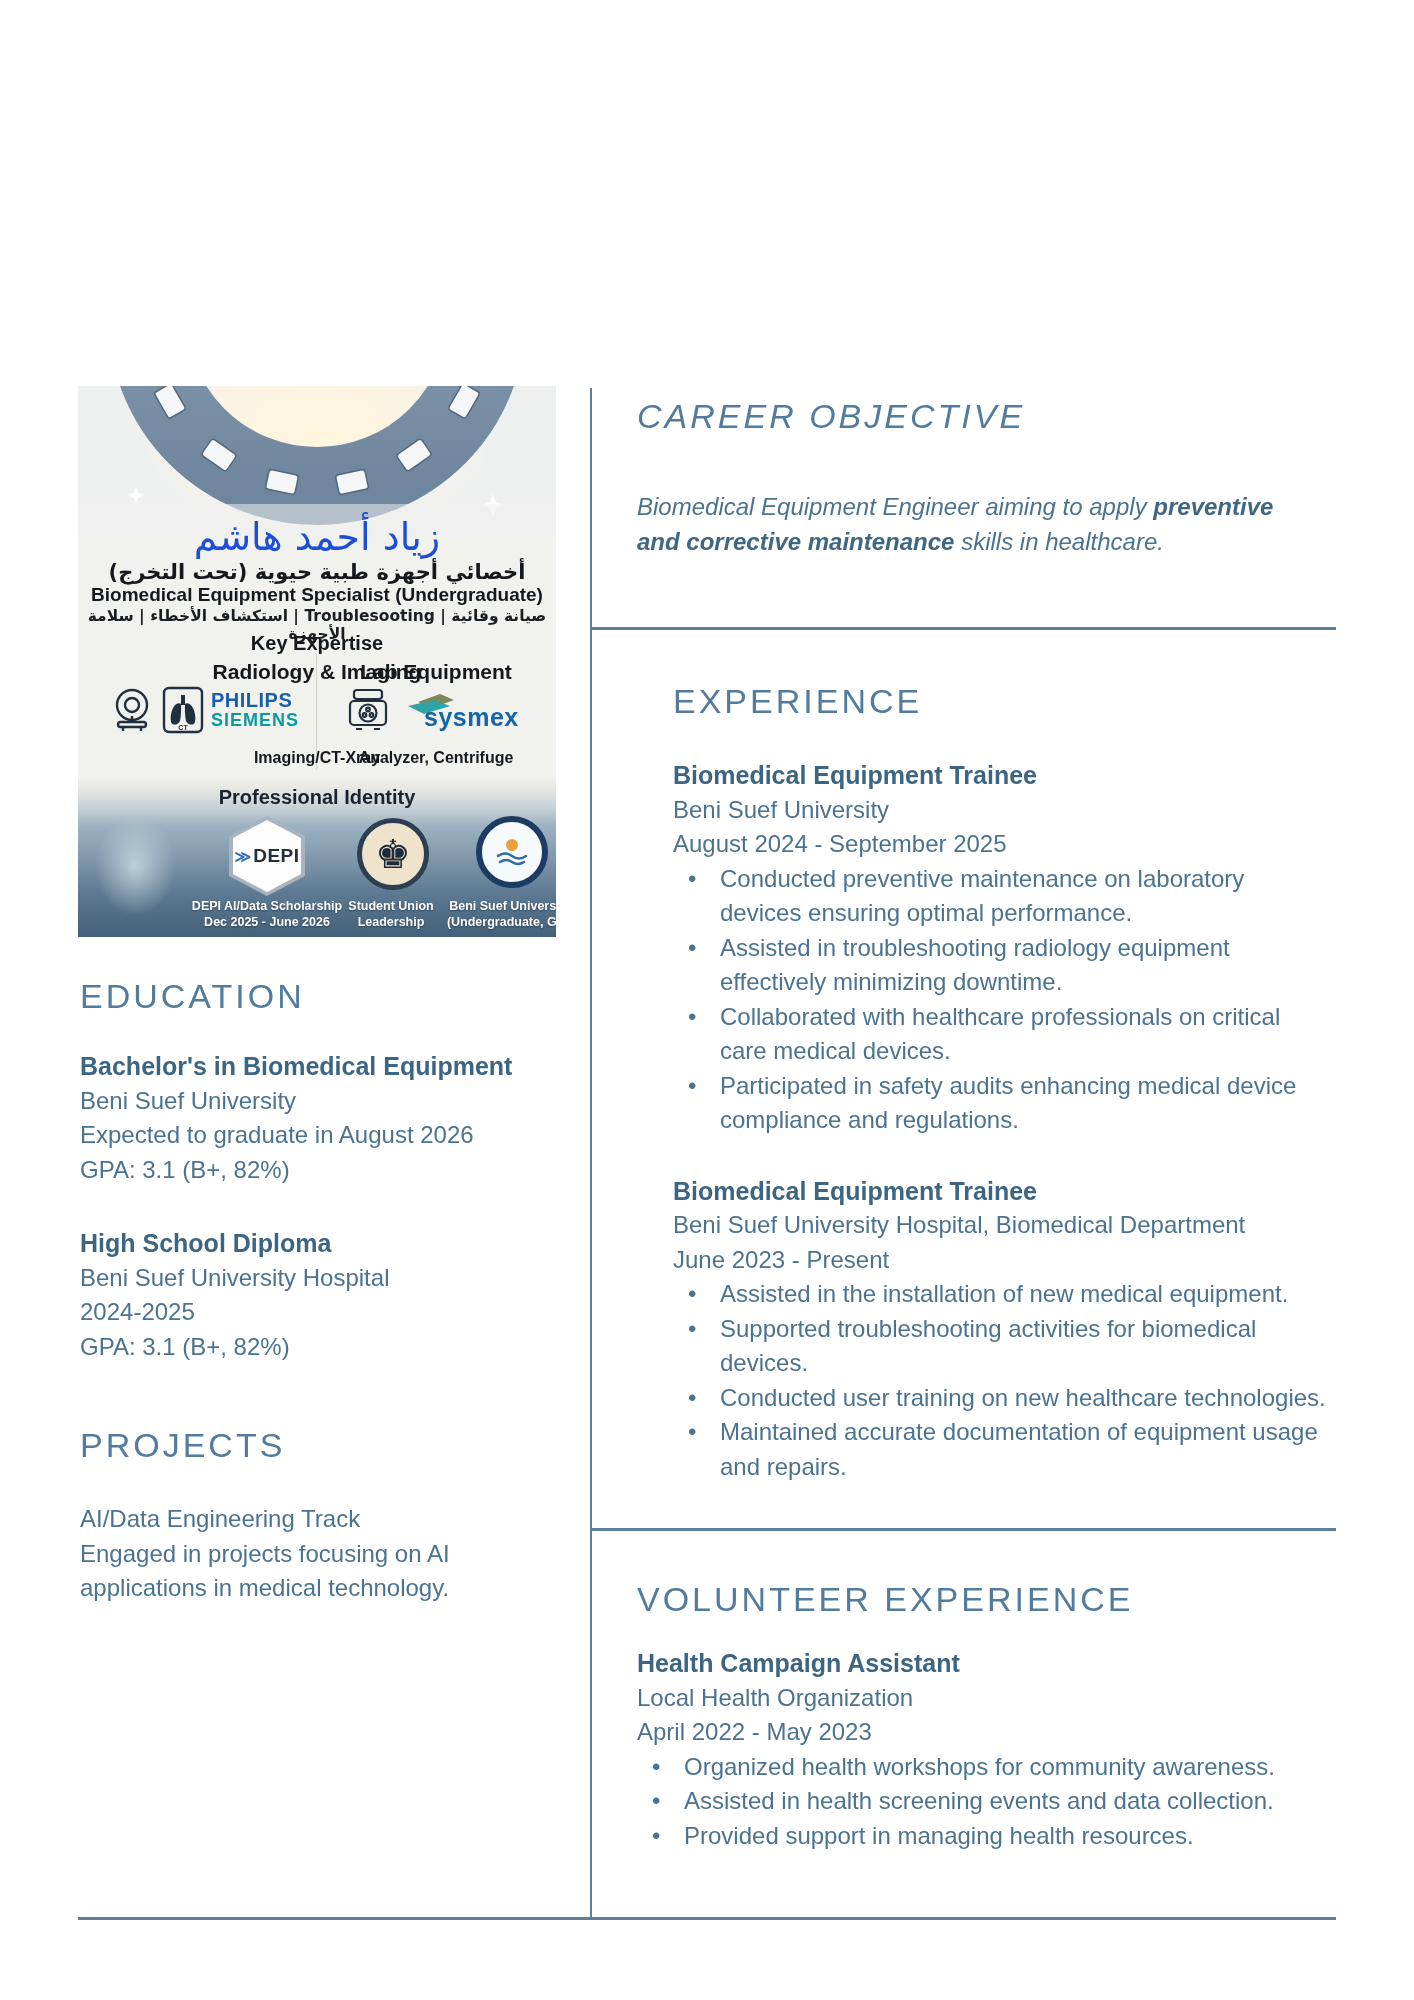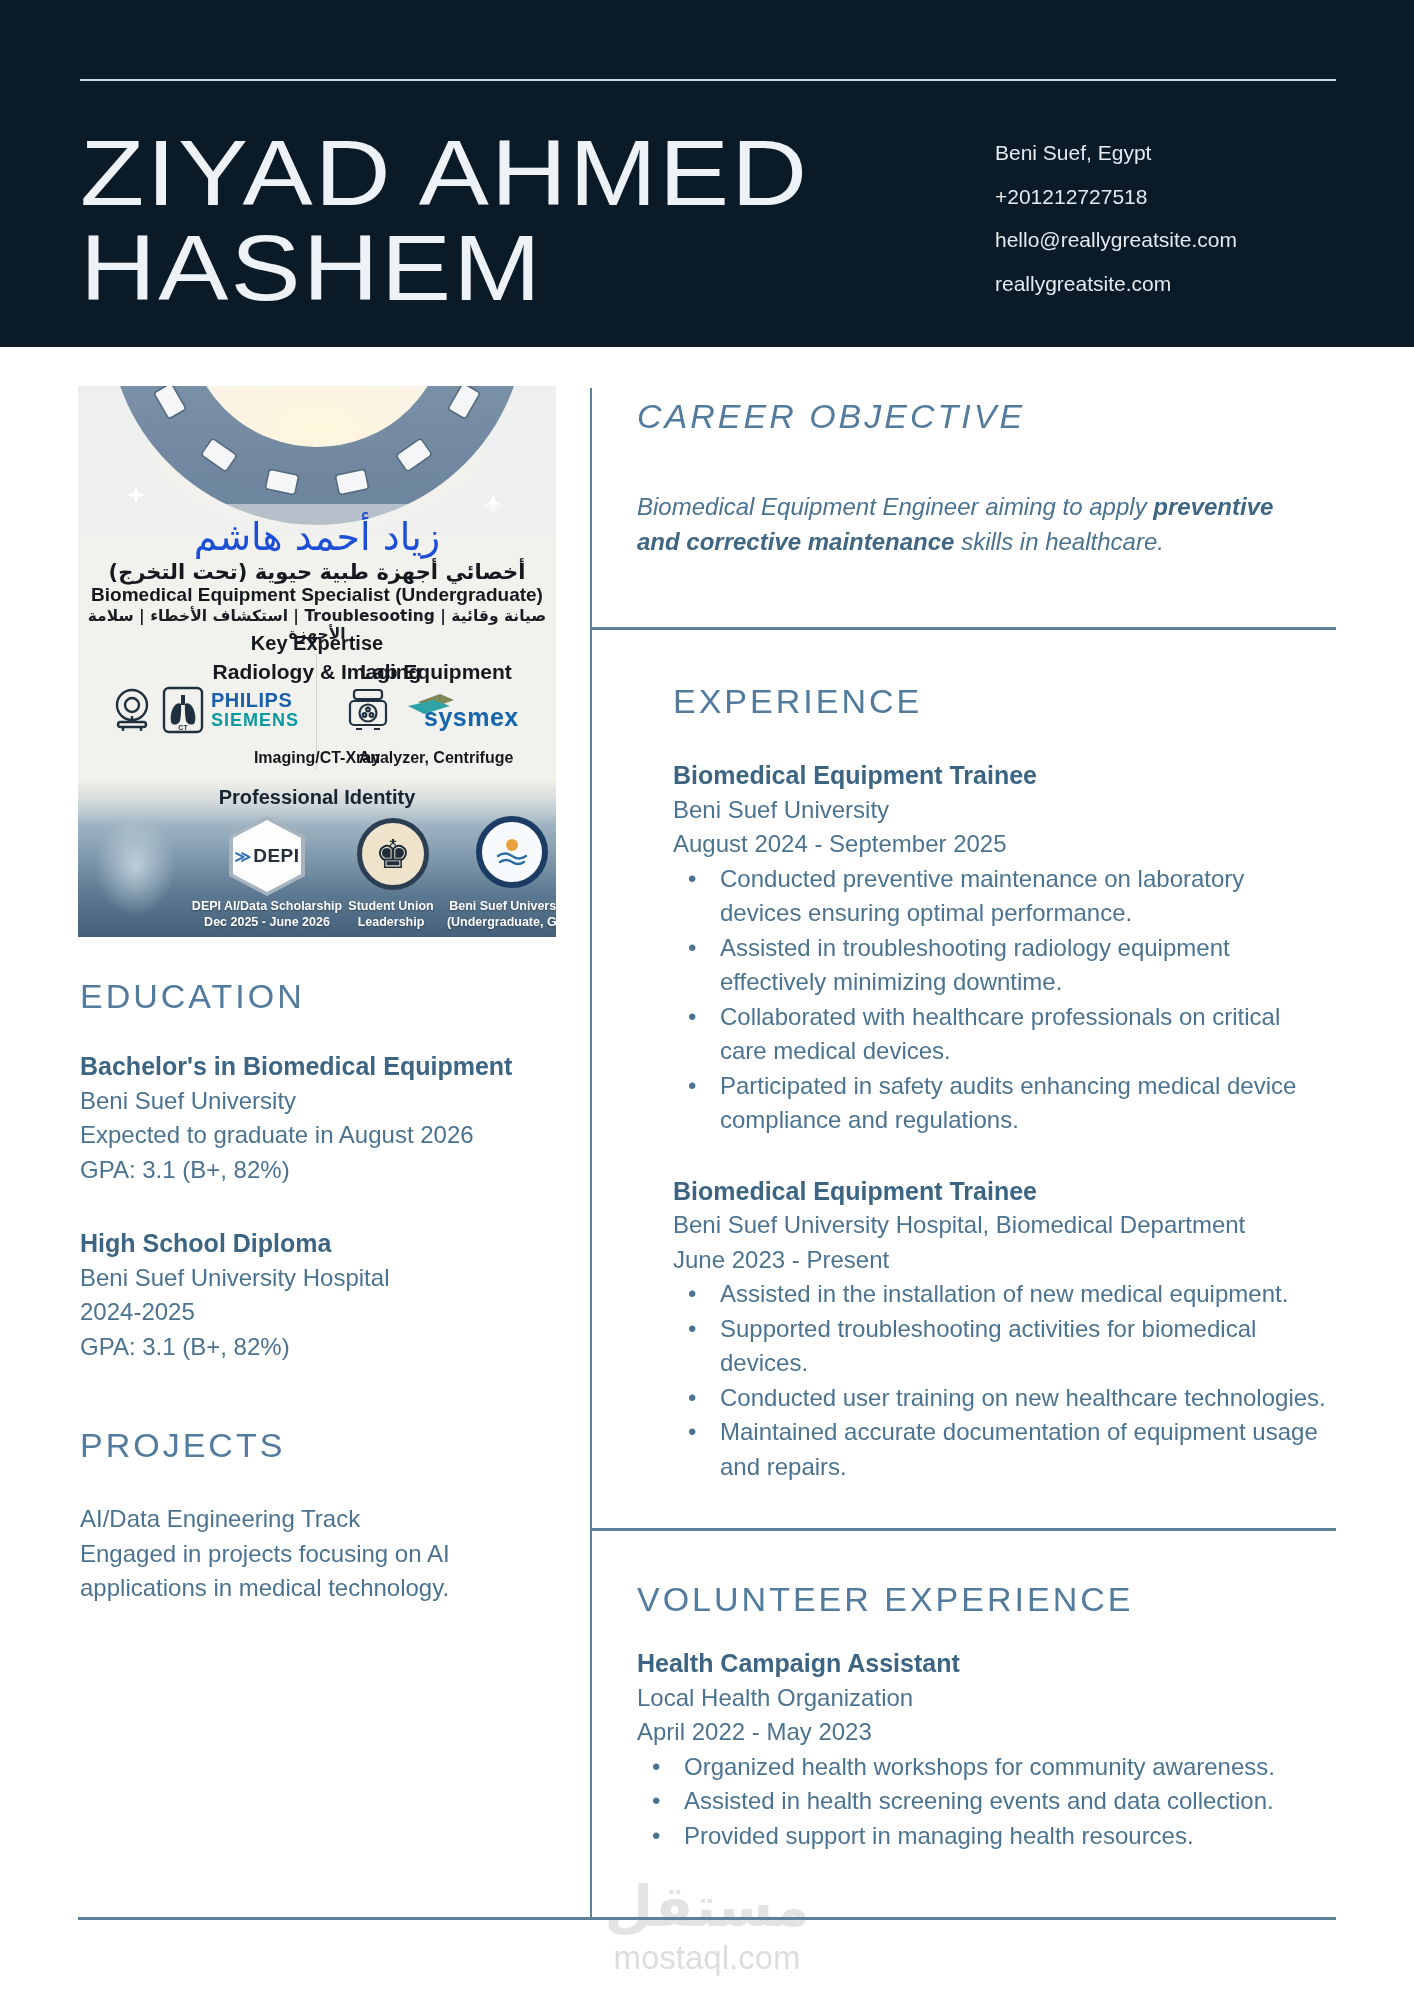--- a/index.html
+++ b/index.html
@@ -92,33 +92,20 @@
      background:#f7fafc;border:6px solid #1d3c64;display:flex;align-items:center;justify-content:center;}
   .badge-cap{position:absolute;top:120px;width:180px;text-align:center;color:#ffffff;
      font-size:12.5px;line-height:16px;font-weight:bold;text-shadow:0 1px 2px rgba(10,20,30,0.45);}
   .cap-depi{left:99px;} .cap-chess{left:223px;} .cap-seal{left:342px;}
 </style>
 </head>
 <body>
 
 <div class="page">
 
-  <div class="header">
-    <div class="header-rule"></div>
-    <div class="name">
-      <div>ZIYAD AHMED</div>
-      <div>HASHEM</div>
-    </div>
-    <div class="contact">
-      <div>Beni Suef, Egypt</div>
-      <div>+201212727518</div>
-      <div>hello@reallygreatsite.com</div>
-      <div>reallygreatsite.com</div>
-    </div>
-  </div>
 
   <div class="card">
     <svg width="478" height="150" viewBox="0 0 478 150" style="position:absolute;left:0;top:0;">
       <defs>
         <radialGradient id="glow" cx="50%" cy="45%" r="60%">
           <stop offset="0%" stop-color="#fff7dd"></stop>
             <stop offset="55%" stop-color="#fdf3e2" stop-opacity="0.85"></stop>
           <stop offset="100%" stop-color="#f1f1ee" stop-opacity="0"></stop>
         </radialGradient>
         <linearGradient id="ringg" x1="0" y1="0" x2="0" y2="1">
@@ -341,18 +328,14 @@
           <span class="dot">•</span>
           <span class="btxt pre">Assisted in health screening events and data collection.</span>
         </div>
       <div class="bullet">
           <span class="dot">•</span>
           <span class="btxt pre">Provided support in managing health resources.</span>
         </div>
     </div>
   </div>
 
-  <div class="watermark">
-    <div class="wm-logo ar">مستقل</div>
-    <div class="wm-site">mostaql.com</div>
-  </div>
 
 </div>
 
 </body></html>

